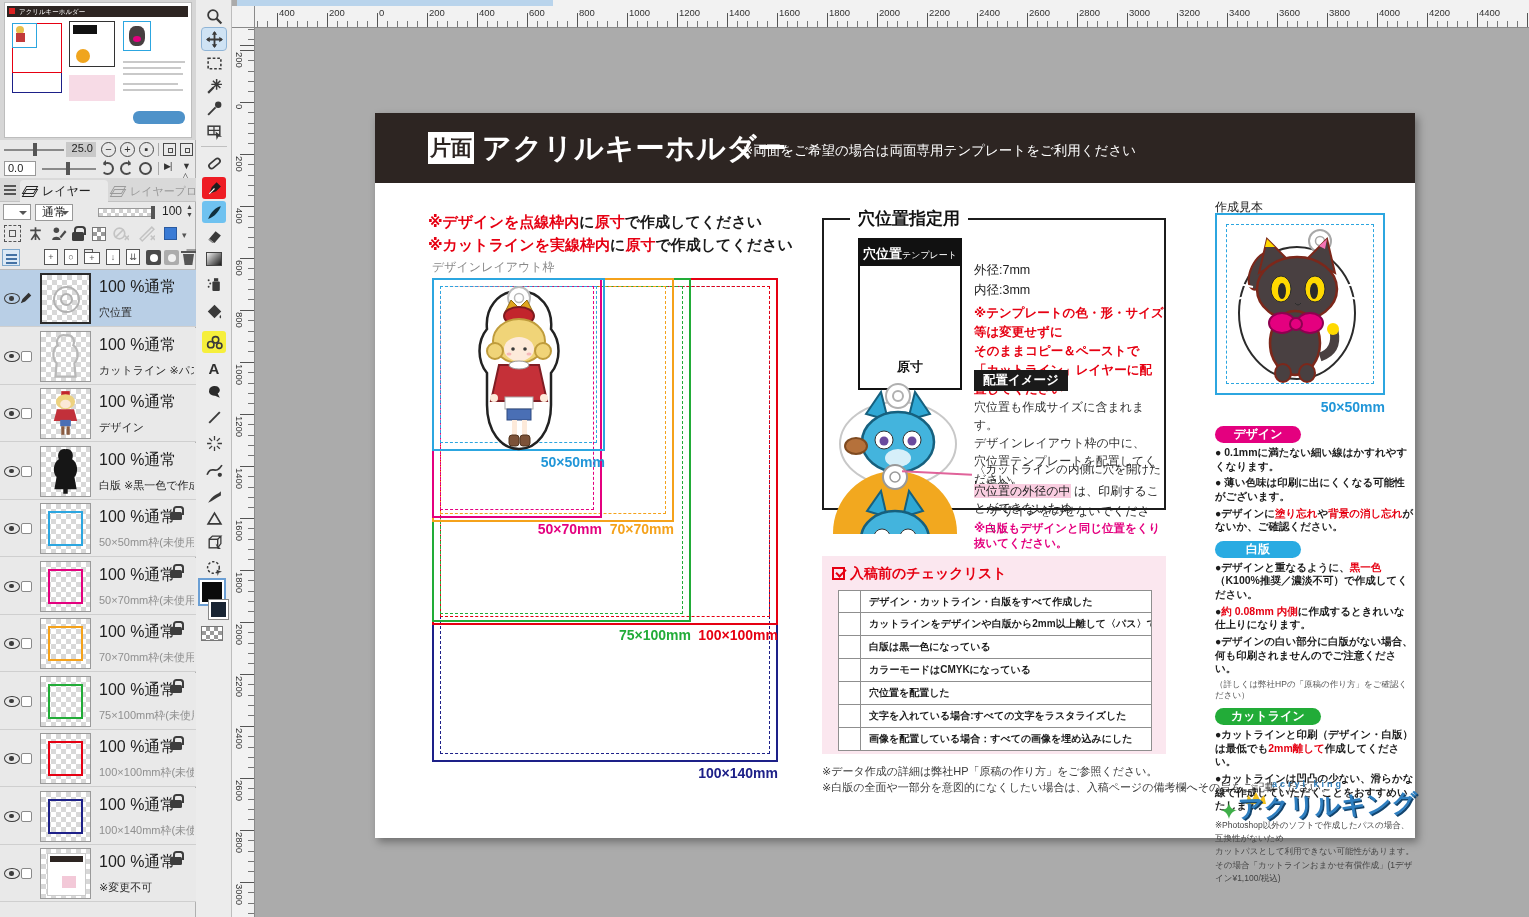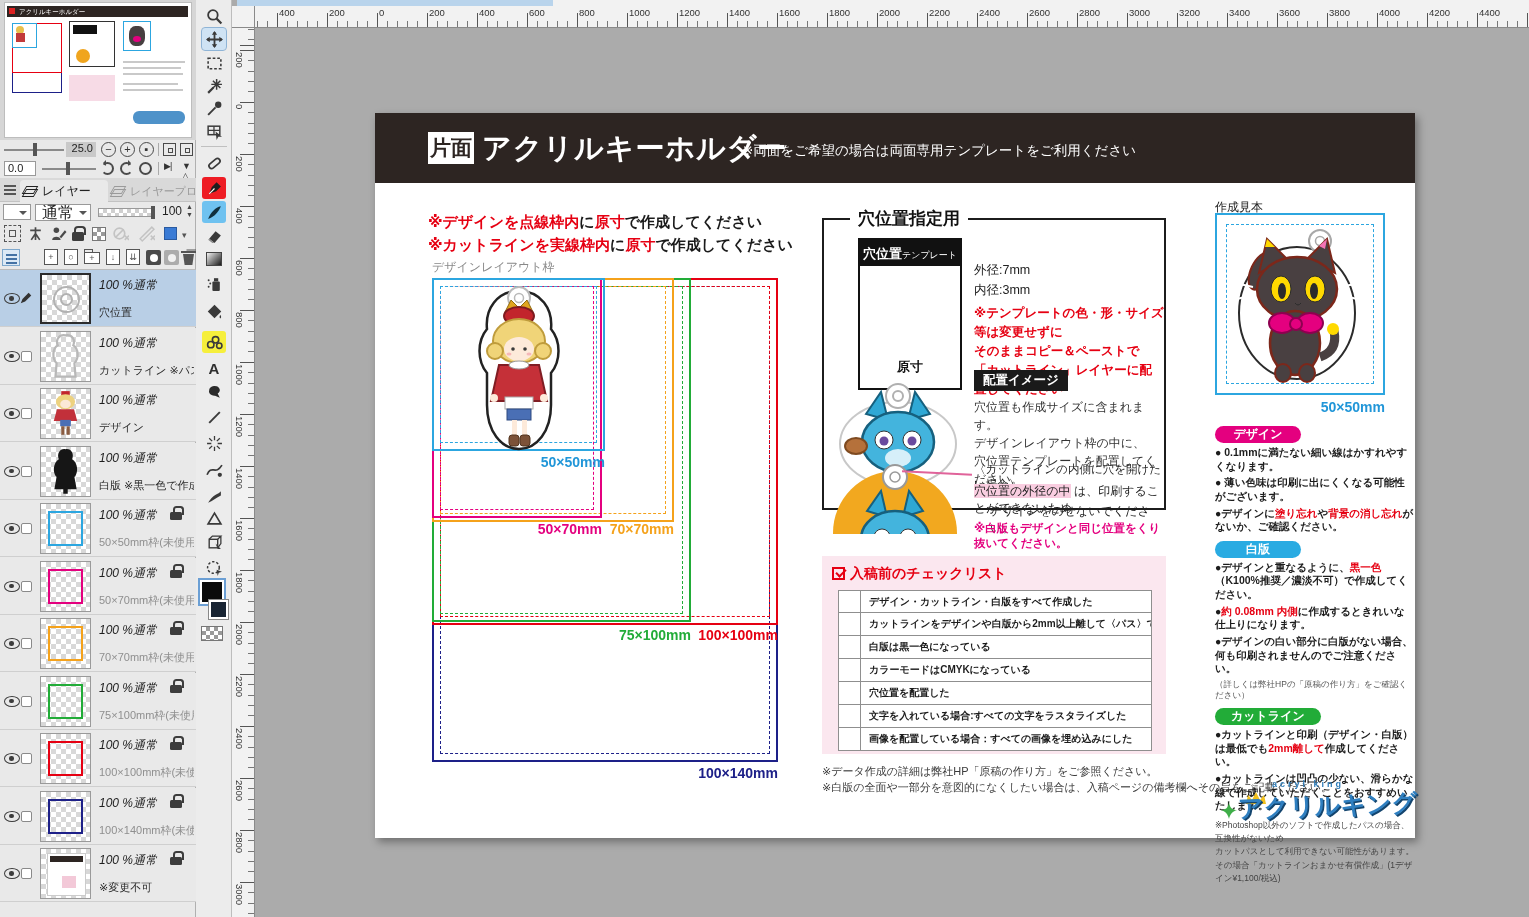--- a/index.html
+++ b/index.html
@@ -37,21 +37,21 @@
   .ptab{position:absolute;top:2px;height:22px;font-size:12px;line-height:22px;padding:0 6px 0 22px;border-radius:4px 4px 0 0;white-space:nowrap;overflow:hidden;}
   .ptab.on{left:20px;width:88px;background:#e9e9e9;color:#222;}
   .ptab.off{left:108px;width:88px;color:#9a9a9a;font-size:11px;}
   .stack-ic{position:absolute;left:4px;top:6px;width:12px;height:8px;}
   .stack-ic::before,.stack-ic::after{content:"";position:absolute;left:0;width:10px;height:6px;border:1.5px solid currentColor;transform:skewX(-30deg);}
   .stack-ic::before{top:0;} .stack-ic::after{top:3px;}
   
   .blend-row{position:absolute;left:0;top:202px;width:196px;height:20px;}
   .mini-combo{position:absolute;left:3px;top:2px;width:28px;height:16px;background:#fff;border:1px solid #999;}
   .mini-combo::after,.sel-combo::after{content:"";position:absolute;right:3px;top:6px;border:4px solid transparent;border-top-color:#555;}
-  .sel-combo{position:absolute;left:35px;top:2px;width:56px;height:17px;background:#fff;border:1px solid #999;font-size:16px;line-height:15px;padding-left:6px;color:#222;}
+  .sel-combo{position:absolute;left:35px;top:2px;width:38px;height:17px;background:#fff;border:1px solid #999;font-size:12px;line-height:15px;padding-left:6px;color:#222;}
   .checker{background-image:conic-gradient(#cfcfcf 25%,#fff 0 50%,#cfcfcf 0 75%,#fff 0);background-size:8px 8px;}
   .op-slider{position:absolute;left:98px;top:6px;width:56px;height:9px;border:1px solid #999;}
   .op-handle{position:absolute;right:-2px;top:-3px;width:4px;height:13px;background:#555;}
   .op-val{position:absolute;left:156px;top:2px;width:26px;font-size:12px;text-align:right;color:#222;}
   .spin{position:absolute;left:186px;top:1px;font-size:7px;color:#444;line-height:8px;text-align:center;}
   
   .icon-row{position:absolute;left:0;width:196px;height:24px;}
   .lic{position:absolute;top:3px;width:17px;height:17px;}
   .lic svg{width:100%;height:100%;}
   .lic.dim{opacity:.38;}
@@ -73,21 +73,21 @@
   
   .layers{position:absolute;left:0;top:269px;width:196px;height:640px;border-top:1px solid #bbb;}
   .layer-row{position:absolute;left:0;width:196px;height:57px;background:#e9e9e9;border-bottom:1px solid #cfcfcf;}
   .layer-row.sel{background:#b9cfe6;}
   .l-eye{position:absolute;left:4px;top:23px;width:16px;height:11px;border:1.6px solid #3c3c3c;border-radius:50%;}
   .l-eye::after{content:"";position:absolute;left:4px;top:2px;width:4.5px;height:4.5px;background:#3c3c3c;border-radius:50%;}
   .l-chk{position:absolute;left:21px;top:23px;width:11px;height:11px;background:#fff;border:1px solid #8a8a8a;border-radius:2px;}
   .l-pen{position:absolute;left:19px;top:21px;width:14px;height:14px;}
   .l-thumb{position:absolute;left:40px;top:3px;width:51px;height:51px;border:1px solid #9a9a9a;background-image:conic-gradient(#d8d8d8 25%,#fff 0 50%,#d8d8d8 0 75%,#fff 0);background-size:10px 10px;overflow:hidden;}
   .sel .l-thumb{border:2px solid #2c2c2c;}
-  .l-info{position:absolute;left:99px;top:7px;font-size:12px;color:#1e1e1e;font-style:italic;}
+  .l-info{position:absolute;left:99px;top:7px;font-size:16px;color:#1e1e1e;}
   .l-name{position:absolute;left:99px;top:35px;width:95px;font-size:11px;color:#2a2a2a;white-space:nowrap;overflow:hidden;}
   .layer-row.dim .l-name{color:#8f8f8f;}
   .l-lock{position:absolute;right:14px;top:6px;width:12px;height:14px;}
   .l-lock::before{content:"";position:absolute;left:2.5px;top:0;width:7px;height:7px;border:2px solid #3d3d3d;border-bottom:none;border-radius:3.5px 3.5px 0 0;}
   .l-lock::after{content:"";position:absolute;left:0;top:6px;width:12px;height:8px;background:#3d3d3d;border-radius:1.5px;}
   .tc{position:absolute;border:2px solid #b2b2b2;border-radius:50%;}
   .tc1{left:11px;top:11px;width:27px;height:27px;}
   .tc2{left:18px;top:18px;width:13px;height:13px;}
   .tframe{position:absolute;left:7px;top:7px;right:7px;bottom:7px;border:2px solid;}
   .ttpl{position:absolute;left:6px;top:4px;width:39px;height:43px;background:#fff;border:1px solid #ccc;}

